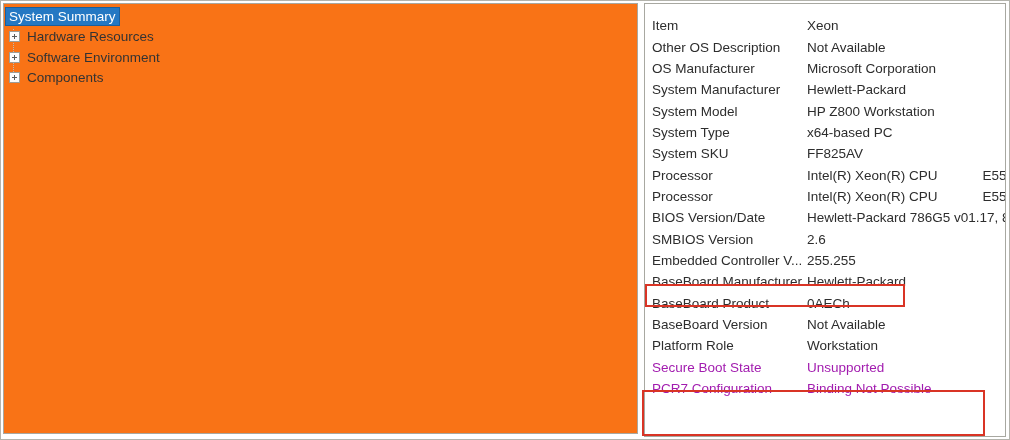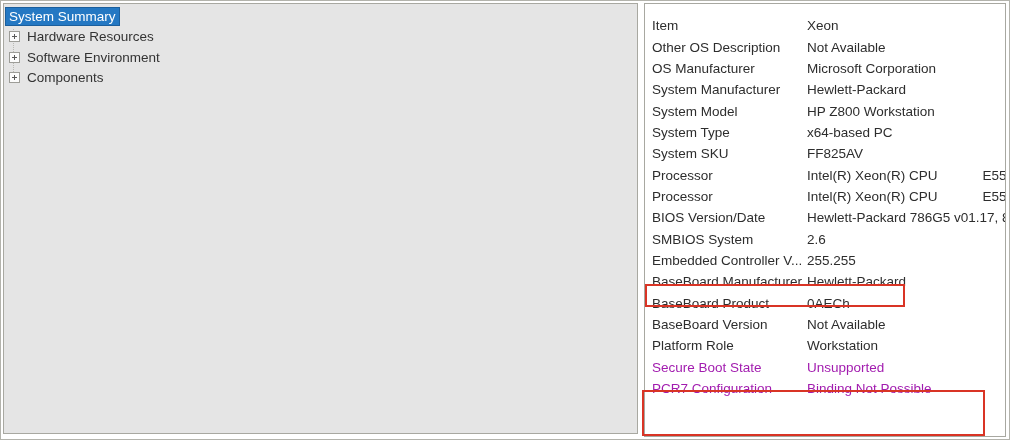--- a/index.html
+++ b/index.html
@@ -17,21 +17,21 @@
     box-sizing: border-box;
     background: #ffffff;
   }
   
   .tree-panel {
     position: absolute;
     left: 2px; top: 2px;
     width: 635px; height: 431px;
     border: 1px solid #a8a8a1;
     box-sizing: border-box;
-    background: #e5e5e5;
+    background: #f97316;
     padding-top: 2px;
     overflow: hidden;
   }
   .tree-connector {
     position: absolute;
     left: 9px; top: 25px;
     height: 47px; width: 0;
     border-left: 1px dotted #b9b9b4;
   }
   .tree-item {
@@ -171,21 +171,21 @@
         </div>
         <div class="row data-row">
           <div class="cell cell-item">Processor</div>
           <div class="cell cell-value">Intel(R) Xeon(R) CPU            E5506</div>
         </div>
         <div class="row data-row">
           <div class="cell cell-item">BIOS Version/Date</div>
           <div class="cell cell-value">Hewlett-Packard 786G5 v01.17, 8/</div>
         </div>
         <div class="row data-row">
-          <div class="cell cell-item">SMBIOS System</div>
+          <div class="cell cell-item">SMBIOS Version</div>
           <div class="cell cell-value">2.6</div>
         </div>
         <div class="row data-row">
           <div class="cell cell-item">Embedded Controller V...</div>
           <div class="cell cell-value">255.255</div>
         </div>
         <div class="row data-row">
           <div class="cell cell-item">BaseBoard Manufacturer</div>
           <div class="cell cell-value">Hewlett-Packard</div>
         </div>

